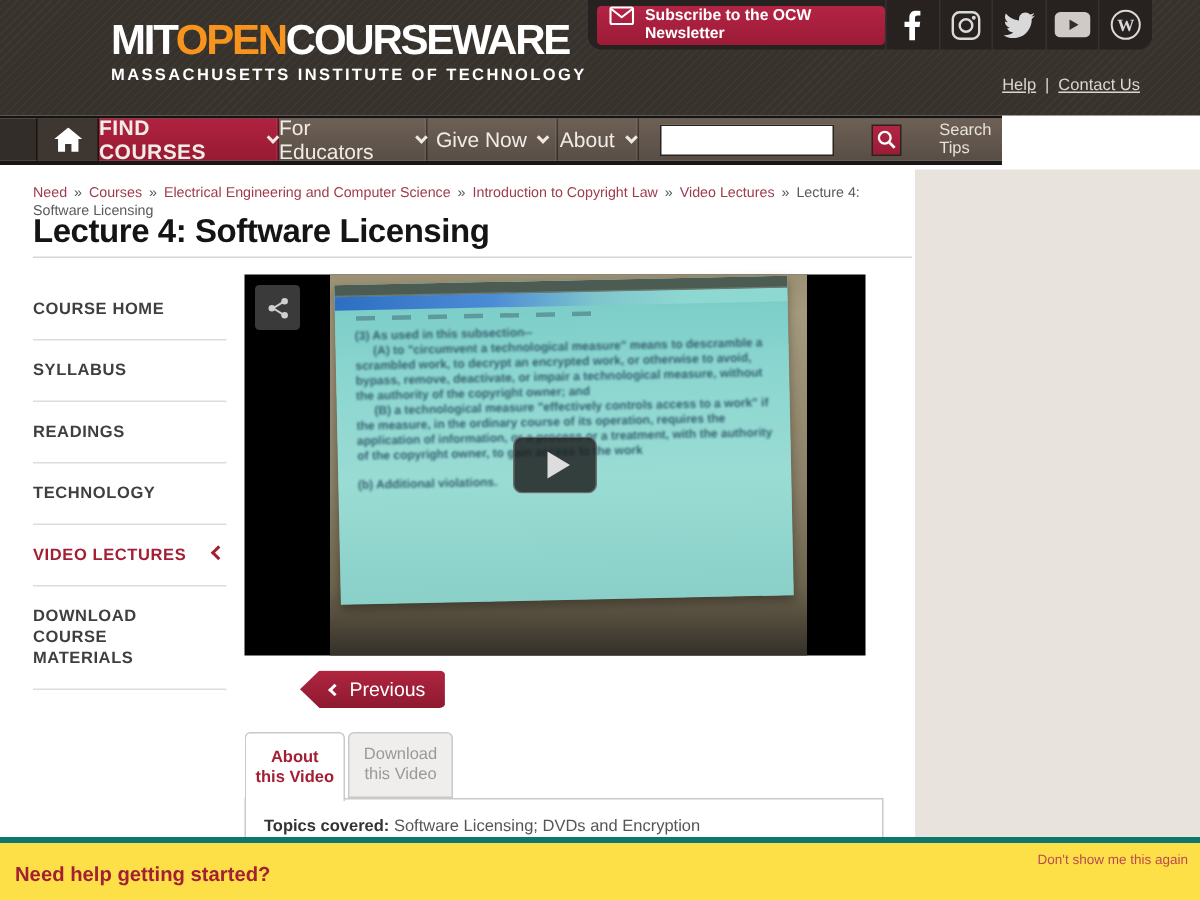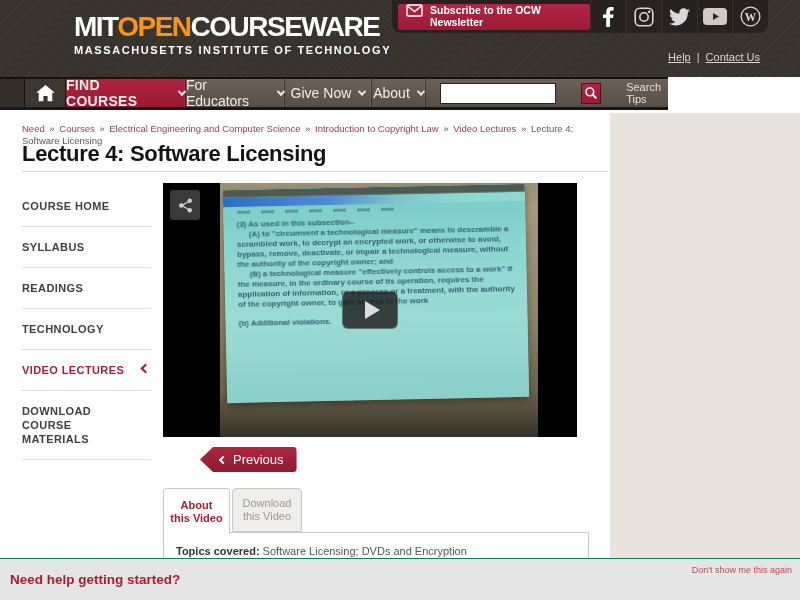--- a/index.html
+++ b/index.html
@@ -98,22 +98,22 @@
   .tab { width:70px; height:44px; background:#f0eeec; border:1px solid #c9c9c9; border-radius:4px 4px 0 0;
     margin-right:2px; display:flex; align-items:center; justify-content:center; text-align:center;
     font-size:11px; line-height:13px; color:#999; cursor:pointer; white-space:pre-line; }
   .tab.active { width:67px; height:46px; background:#fff; border-bottom:none; color:#a31f34; font-weight:700; }
 
   .topics-box { position:absolute; left:163px; top:532px; width:426px; height:60px; background:#fff; border:1px solid #c9c9c9; }
   .topics-line { padding:12px 12px 0; font-size:11px; color:#555; }
   .topics-line b { color:#333; }
 
   
-  .yellow-bar { position:absolute; left:0; bottom:0; width:800px; height:42px; background:#e5e5e5;
-    border-top:1px solid #0f766e; z-index:10; }
+  .yellow-bar { position:absolute; left:0; bottom:0; width:800px; height:42px; background:#fde047;
+    border-top:4px solid #0f766e; z-index:10; }
   .need-help { position:absolute; left:10px; top:13px; font-size:13.5px; font-weight:700; color:#a31f34; }
   .dismiss { position:absolute; right:8px; top:6px; font-size:9px; color:#bb4a53; cursor:pointer; }
 
   svg { display:block; }
 </style>
 </head>
 <body>
 
 <div class="screen">
 

